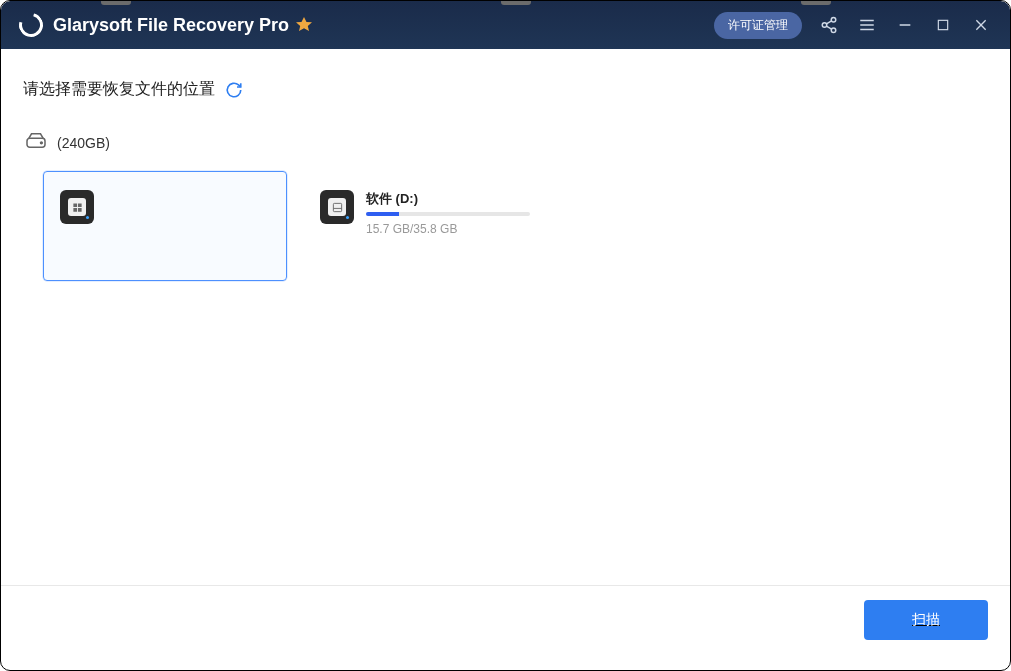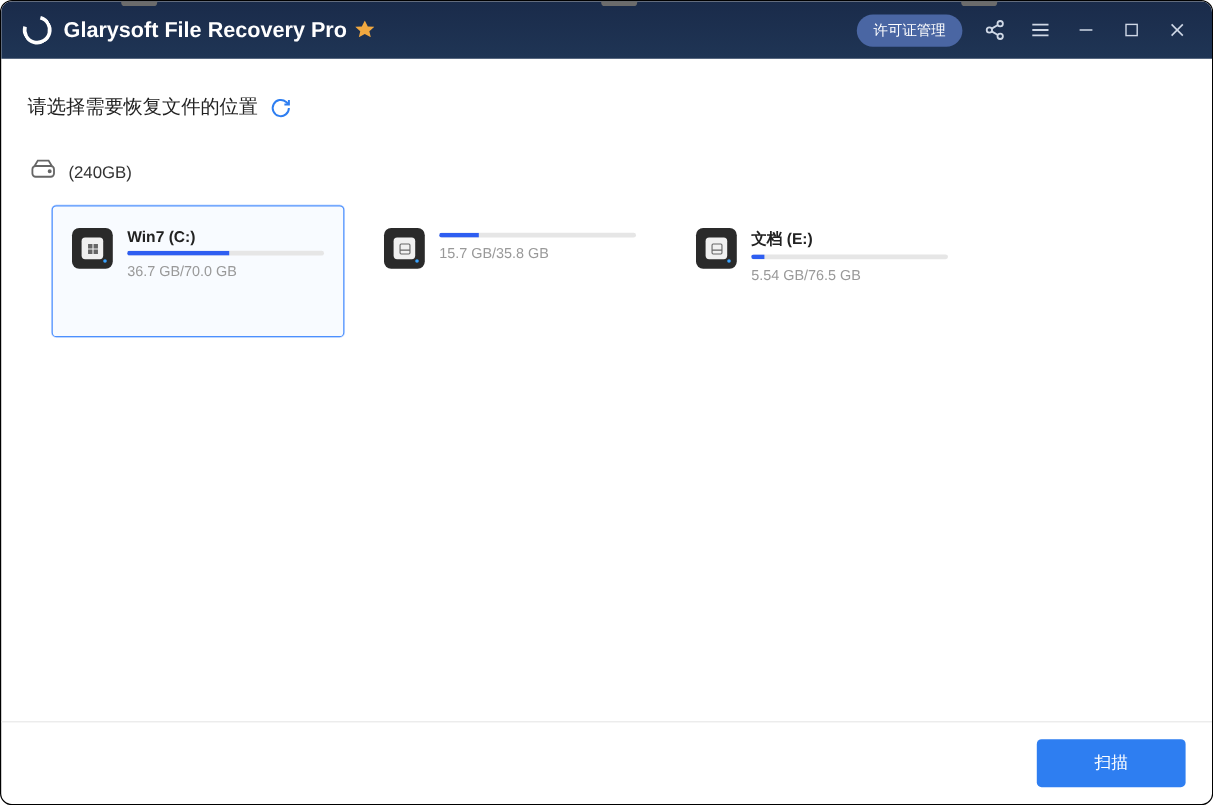--- a/index.html
+++ b/index.html
@@ -21,21 +21,21 @@
     .drive-card.selected { border:1px solid #4d90fe; background:rgba(77,144,254,0.04); box-shadow:0 0 0 0.5px rgba(77,144,254,0.3); }
     .drive-icon-wrap { width:34px; height:34px; background:#2a2a2a; border-radius:6px; display:flex; align-items:center; justify-content:center; flex-shrink:0; position:relative; }
     .drive-icon-wrap::after { content:""; position:absolute; right:5px; bottom:5px; width:3px; height:3px; border-radius:50%; background:#3aa3ff; }
     .drive-icon-inner { width:18px; height:18px; background:#f0f0f0; border-radius:3px; display:flex; align-items:center; justify-content:center; }
     .drive-icon-inner svg { width:11px; height:11px; }
     .drive-info { flex:1; }
     .drive-name { font-size:13px; font-weight:600; color:#222; }
     .progress { margin-top:4px; height:4px; background:#e6e6e6; border-radius:2px; overflow:hidden; }
     .progress-fill { height:100%; background:#2e5ef1; }
     .drive-usage { margin-top:6px; font-size:12px; color:#999; }
-    .footer { position:absolute; left:0; right:0; bottom:0; border-top:1px solid #e8e8e8; padding:14px 22px; display:flex; justify-content:flex-end; }
+    .footer { position:absolute; left:0; right:0; bottom:16px; border-top:1px solid #e8e8e8; padding:14px 22px; display:flex; justify-content:flex-end;text-decoration:underline; }
     .scan-btn { background:#2e7ef1; color:#fff; border:none; border-radius:4px; width:124px; height:40px; font-size:14px; cursor:pointer; }
     .decor { position:absolute; top:-4px; height:8px; width:30px; background:#6b6b6b; border-radius:3px; z-index:5; }
   </style>
 </head>
 <body>
 
 <div class="decor" style="left:100px"></div>
 <div class="decor" style="left:500px"></div>
 <div class="decor" style="left:800px"></div>
 
@@ -112,59 +112,36 @@
 
   <div class="drive-grid" id="drive-grid">
       <div class="drive-card selected">
         <div class="drive-icon-wrap">
           <div class="drive-icon-inner">
             <svg viewBox="0 0 24 24" fill="#666">
               <path d="M3 3h8v8H3zM13 3h8v8h-8zM3 13h8v8H3zM13 13h8v8h-8z"></path>
             </svg>
           </div>
         </div>
-        <div class="drive-info">
-          <div class="drive-name">Win7 (C:)</div>
-          <div class="progress">
-            <div class="progress-fill" style="width:52%"></div>
-          </div>
-          <div class="drive-usage">36.7 GB/70.0 GB</div>
-        </div>
       </div>
       <div class="drive-card">
         <div class="drive-icon-wrap">
           <div class="drive-icon-inner">
             <svg viewBox="0 0 24 24" fill="none" stroke="#666" stroke-width="2">
               <rect x="3" y="3" width="18" height="18" rx="2"></rect>
               <line x1="3" y1="14" x2="21" y2="14"></line>
             </svg>
           </div>
         </div>
         <div class="drive-info">
+          <div class="drive-name">软件 (D:)</div>
           <div class="progress">
             <div class="progress-fill" style="width:20%"></div>
           </div>
           <div class="drive-usage">15.7 GB/35.8 GB</div>
-        </div>
-      </div>
-      <div class="drive-card">
-        <div class="drive-icon-wrap">
-          <div class="drive-icon-inner">
-            <svg viewBox="0 0 24 24" fill="none" stroke="#666" stroke-width="2">
-              <rect x="3" y="3" width="18" height="18" rx="2"></rect>
-              <line x1="3" y1="14" x2="21" y2="14"></line>
-            </svg>
-          </div>
-        </div>
-        <div class="drive-info">
-          <div class="drive-name">文档 (E:)</div>
-          <div class="progress">
-            <div class="progress-fill" style="width:7%"></div>
-          </div>
-          <div class="drive-usage">5.54 GB/76.5 GB</div>
         </div>
       </div>
     </div>
 </div>
 
 <div class="footer">
   <button class="scan-btn">扫描</button>
 </div>
 
 </body></html>

